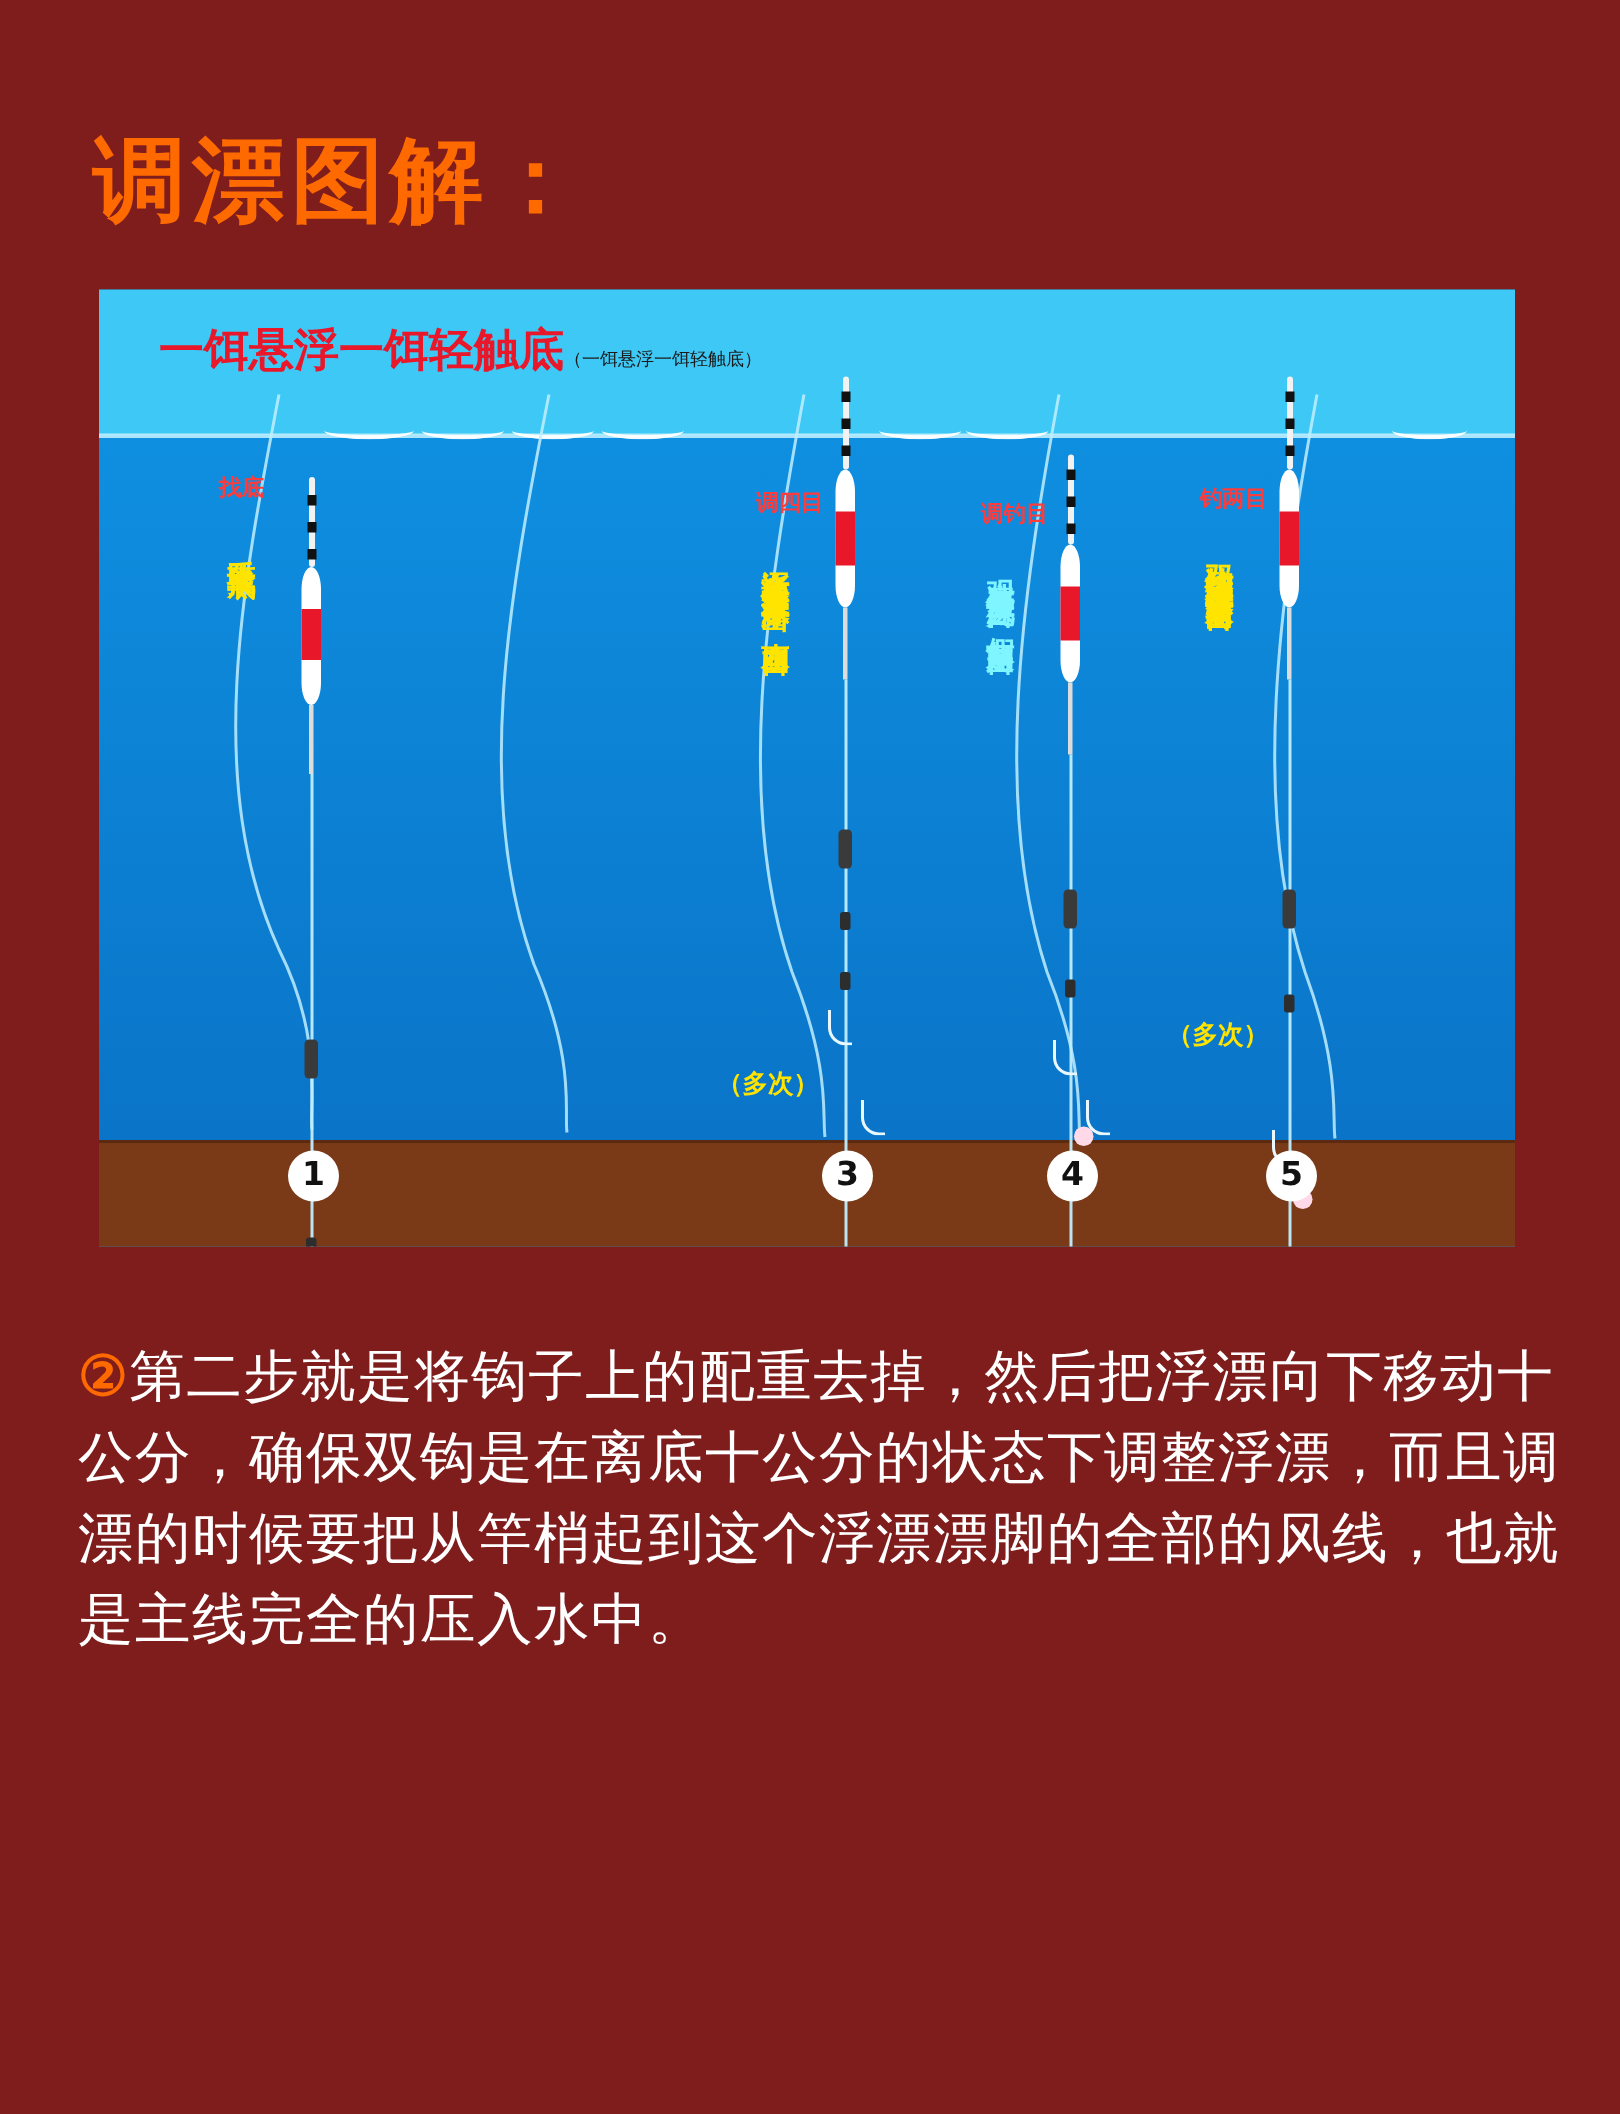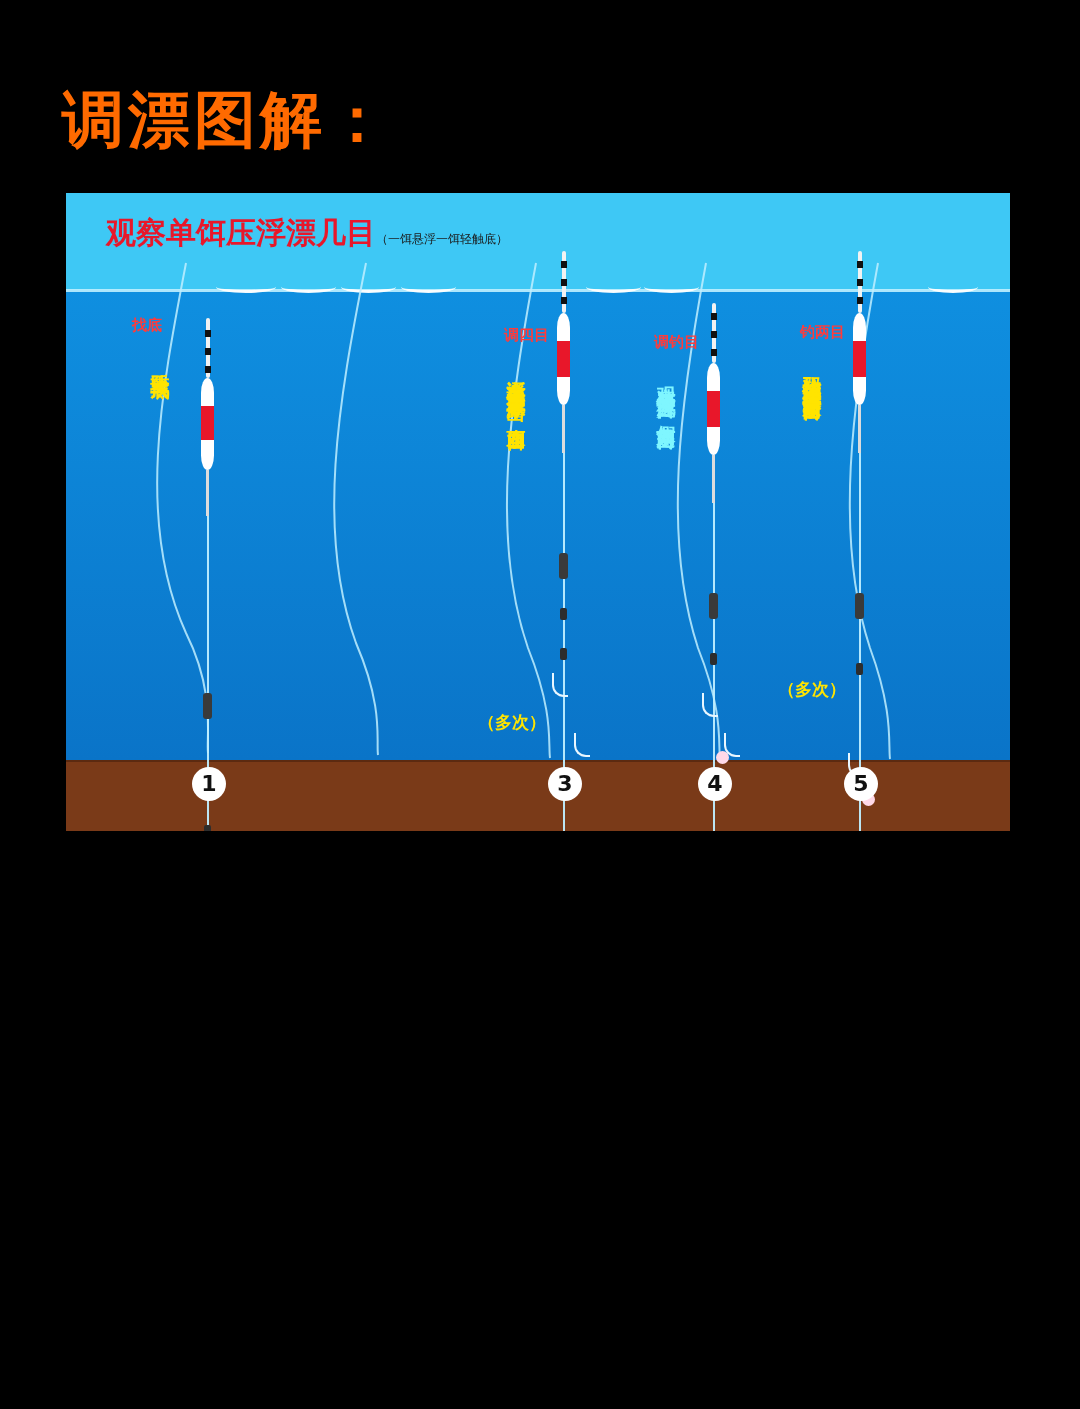--- a/index.html
+++ b/index.html
@@ -10,21 +10,21 @@
   body {
     width: 1080px;
     height: 1409px;
     position: relative;
     font-family: "DejaVu Sans", "Liberation Sans", sans-serif;
     overflow: hidden;
   }
   .page {
     position: absolute;
     inset: 0;
-    background: #000000;
+    background: #7f1d1d;
   }
 
   
   .main-title {
     position: absolute;
     left: 62px;
     top: 78px;
     font-size: 62px;
     font-weight: bold;
     color: #ff6a00;
@@ -251,41 +251,41 @@
 
   <div class="main-title">调漂图解：</div>
 
   <div class="diagram">
     <div class="sky"></div>
     <div class="water"></div>
     <div class="surface-line"></div>
     <div class="ground"></div>
 
     <div class="panel-title">
-      <span>观察单饵压浮漂几目</span><span class="sub">（一饵悬浮一饵轻触底）</span>
+      <span>一饵悬浮一饵轻触底</span><span class="sub">（一饵悬浮一饵轻触底）</span>
     </div>
 
     <div class="wave" style="left:150px; top:88px; width:60px;"></div>
     <div class="wave" style="left:215px; top:88px; width:55px;"></div>
     <div class="wave" style="left:275px; top:88px; width:55px;"></div>
     <div class="wave" style="left:335px; top:88px; width:55px;"></div>
     <div class="wave" style="left:520px; top:88px; width:55px;"></div>
     <div class="wave" style="left:578px; top:88px; width:55px;"></div>
     <div class="wave" style="left:862px; top:88px; width:50px;"></div>
 
     <svg class="curve" viewBox="0 0 944 638">
       <path d="M120 70 C 95 200, 70 330, 120 440 C 150 500, 140 545, 142 560" fill="none" stroke="#bfeeff" stroke-width="2" opacity="0.85"></path>
       <path d="M300 70 C 272 210, 250 340, 290 450 C 318 515, 310 548, 312 562" fill="none" stroke="#bfeeff" stroke-width="2" opacity="0.85"></path>
       <path d="M470 70 C 444 210, 424 345, 462 455 C 488 520, 482 550, 484 565" fill="none" stroke="#bfeeff" stroke-width="2" opacity="0.85"></path>
       <path d="M640 70 C 614 210, 596 345, 632 455 C 658 520, 652 552, 654 566" fill="none" stroke="#bfeeff" stroke-width="2" opacity="0.85"></path>
       <path d="M812 70 C 786 210, 768 345, 804 455 C 828 520, 822 552, 824 566" fill="none" stroke="#bfeeff" stroke-width="2" opacity="0.85"></path>
     </svg>
 
     <div class="rig" style="left:60px;">
-      <div class="step-label" style="left:6px; top:123px;">找底</div>
+      <div class="step-label" style="left:20px; top:123px;">找底</div>
       <div class="vtext" style="left:24px; top:165px;">重坠找底</div>
 
       <div class="float-tip" style="left:80px; top:125px; height:60px;">
         <div class="band" style="top:12px;"></div>
         <div class="band" style="top:30px;"></div>
         <div class="band" style="top:48px;"></div>
       </div>
       <div class="float-body" style="left:75px; top:185px; height:92px;">
         <div class="red" style="top:28px; height:34px;"></div>
       </div>
@@ -361,15 +361,16 @@
       <div class="sinker" style="left:77px; top:400px;"></div>
       <div class="swivel" style="left:78px; top:470px;"></div>
       <div class="hook" style="left:70px; top:560px;"></div>
       <div class="bait" style="left:84px; top:600px;"></div>
 
       <div class="num-badge" style="left:66px; top:574px;">5</div>
     </div>
   </div>
 
   <div class="body-text">
+    <p><span class="circ">②</span><span>第二步就是将钩子上的配重去掉，然后把浮漂向下移动十公分，确保双钩是在离底十公分的状态下调整浮漂，而且调漂的时候要把从竿梢起到这个浮漂漂脚的全部的风线，也就是主线完全的压入水中。</span></p>
   </div>
 
 </div>
 
 </body></html>

